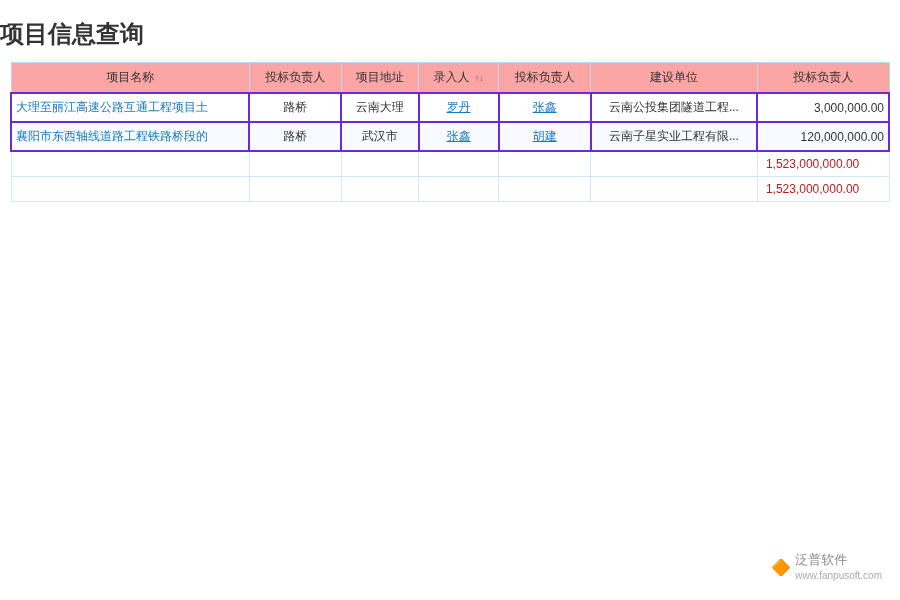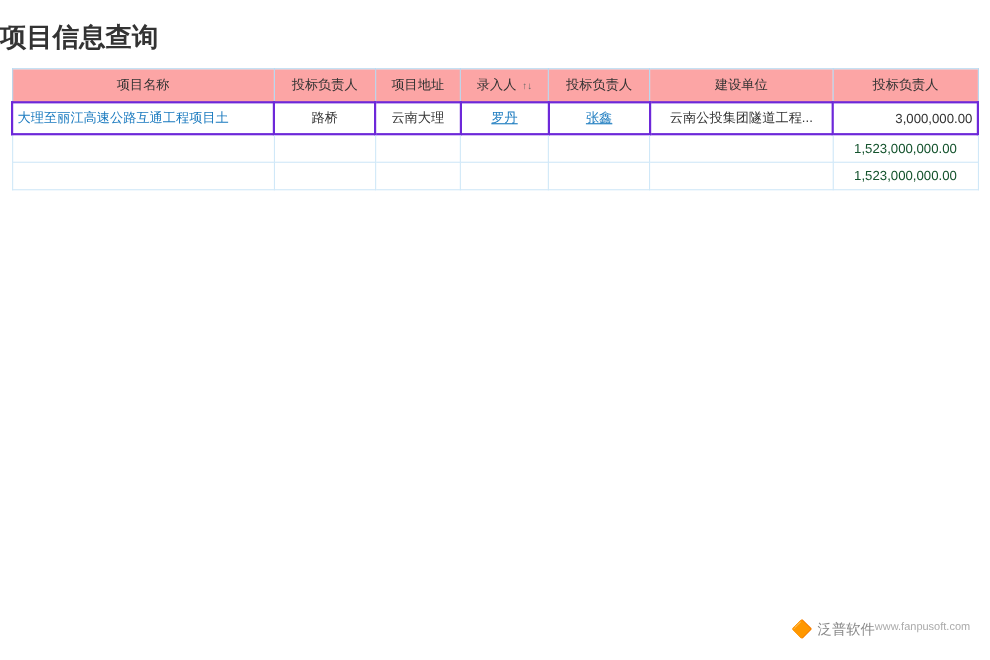--- a/index.html
+++ b/index.html
@@ -66,40 +66,40 @@
       text-align: right;
       color: #333;
       margin-top: 32px;
     }
     .summary-row td {
       background: #fff;
       border: 1px solid #d0e8f8;
       padding: 5px 8px;
     }
     .summary-row td.amount {
-      text-align: center;
-      color: #14532d;
+      text-align: left;
+      color: #b91c1c;
     }
     .watermark {
       position: absolute;
       bottom: 18px;
       right: 18px;
       display: flex;
       align-items: center;
       gap: 4px;
       color: #aaa;
       font-size: 11px;
     }
     .watermark-logo {
       font-size: 16px;
       color: #f90;
     }
     .watermark-text {
       display: flex;
-      flex-direction: row;
+      flex-direction: column;
       line-height: 1.3;
     }
     .watermark-main {
       font-size: 13px;
       color: #888;
     }
     .watermark-url {
       font-size: 10px;
       color: #aaa;
     }
@@ -135,20 +135,29 @@
       <tr>
         <td class="name-col">大理至丽江高速公路互通工程项目土</td>
         <td>路桥</td>
         <td>云南大理</td>
         <td class="link">罗丹</td>
         <td class="link">张鑫</td>
         <td>云南公投集团隧道工程...</td>
         <td class="amount">3,000,000.00</td>
       </tr>
 
+      <tr>
+        <td class="name-col">襄阳市东西轴线道路工程铁路桥段的</td>
+        <td>路桥</td>
+        <td>武汉市</td>
+        <td class="link">张鑫</td>
+        <td class="link">胡建</td>
+        <td>云南子星实业工程有限...</td>
+        <td class="amount">120,000,000.00</td>
+      </tr>
 
 
       <tr class="summary-row">
         <td></td>
         <td></td>
         <td></td>
         <td></td>
         <td></td>
         <td></td>
         <td class="amount">1,523,000,000.00</td>

